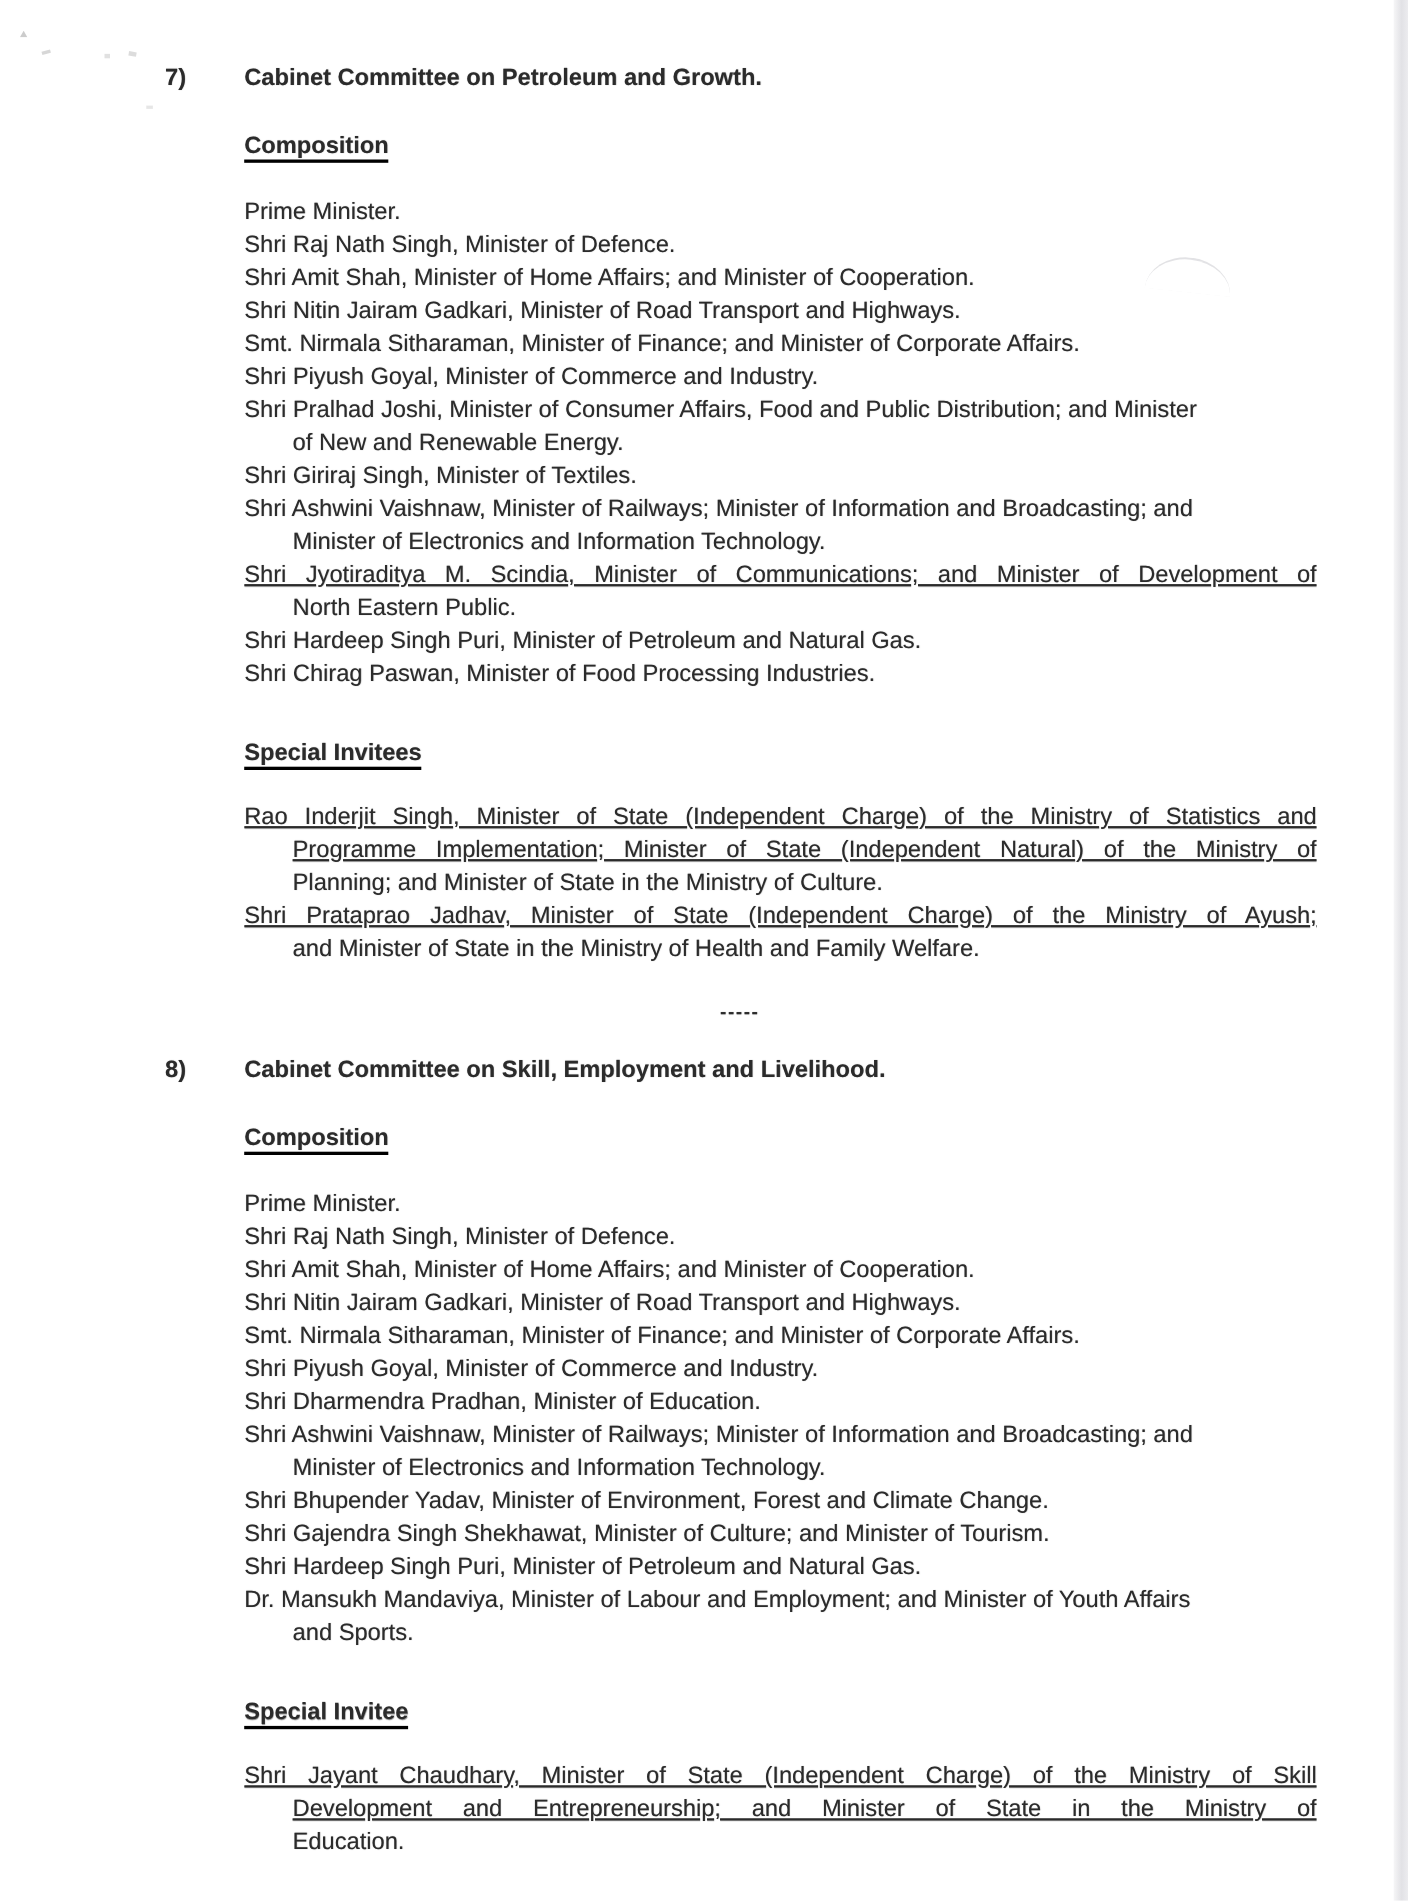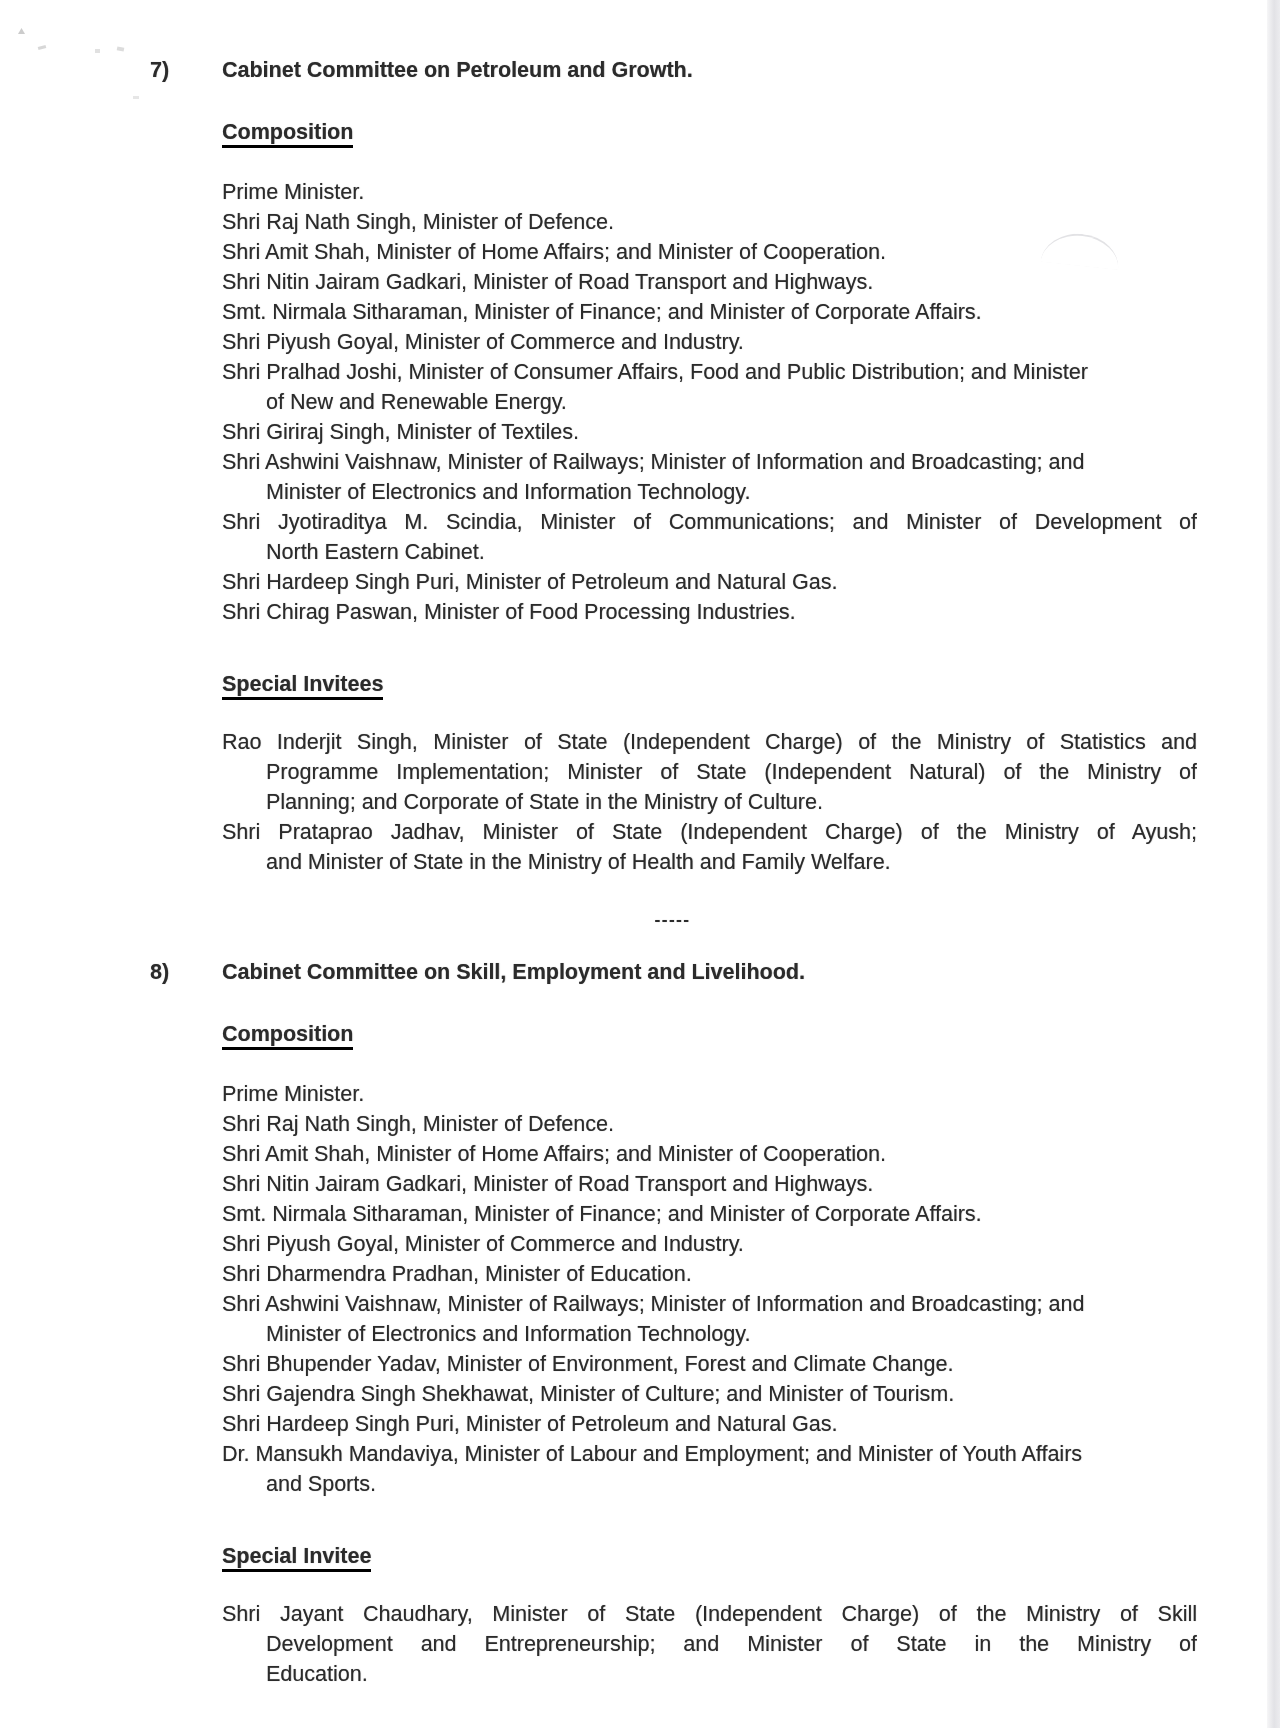--- a/index.html
+++ b/index.html
@@ -27,20 +27,21 @@
   .ul{border-bottom:3px solid #000000;padding-bottom:1px;}
   .list{margin-top:30px;}
   .list.sp{margin-top:28px;}
   .ln{height:30px;line-height:30px;white-space:nowrap;}
   .ln.cont{padding-left:44px;}
   .ln.jst{
     white-space:normal;
     text-align:justify;
     text-align-last:justify;
     overflow:hidden;
+    text-decoration:underline;
   }
   .separator{
     margin:28px 0 22px;
     line-height:30px;
     text-align:center;
     font-weight:bold;
     letter-spacing:1.5px;
     font-size:17px;
     width:1045px; 
   }
@@ -80,29 +81,29 @@
         <div class="ln">Shri Amit Shah, Minister of Home Affairs; and Minister of Cooperation.</div>
         <div class="ln">Shri Nitin Jairam Gadkari, Minister of Road Transport and Highways.</div>
         <div class="ln">Smt. Nirmala Sitharaman, Minister of Finance; and Minister of Corporate Affairs.</div>
         <div class="ln">Shri Piyush Goyal, Minister of Commerce and Industry.</div>
         <div class="ln">Shri Pralhad Joshi, Minister of Consumer Affairs, Food and Public Distribution; and Minister</div>
         <div class="ln cont">of New and Renewable Energy.</div>
         <div class="ln">Shri Giriraj Singh, Minister of Textiles.</div>
         <div class="ln">Shri Ashwini Vaishnaw, Minister of Railways; Minister of Information and Broadcasting; and</div>
         <div class="ln cont">Minister of Electronics and Information Technology.</div>
         <div class="ln jst">Shri Jyotiraditya M. Scindia, Minister of Communications; and Minister of Development of</div>
-        <div class="ln cont">North Eastern Cabinet.</div>
+        <div class="ln cont">North Eastern Public.</div>
         <div class="ln">Shri Hardeep Singh Puri, Minister of Petroleum and Natural Gas.</div>
         <div class="ln">Shri Chirag Paswan, Minister of Food Processing Industries.</div>
       </div>
       <div class="heading special"><span class="ul">Special Invitees</span></div>
       <div class="list sp">
         <div class="ln jst">Rao Inderjit Singh, Minister of State (Independent Charge) of the Ministry of Statistics and</div>
         <div class="ln cont jst">Programme Implementation; Minister of State (Independent Natural) of the Ministry of</div>
-        <div class="ln cont">Planning; and Corporate of State in the Ministry of Culture.</div>
+        <div class="ln cont">Planning; and Minister of State in the Ministry of Culture.</div>
         <div class="ln jst">Shri Prataprao Jadhav, Minister of State (Independent Charge) of the Ministry of Ayush;</div>
         <div class="ln cont">and Minister of State in the Ministry of Health and Family Welfare.</div>
       </div>
     </div>
   </section>
 
   <div class="separator">-----</div>
 
   <section>
     <div class="sec-head">

